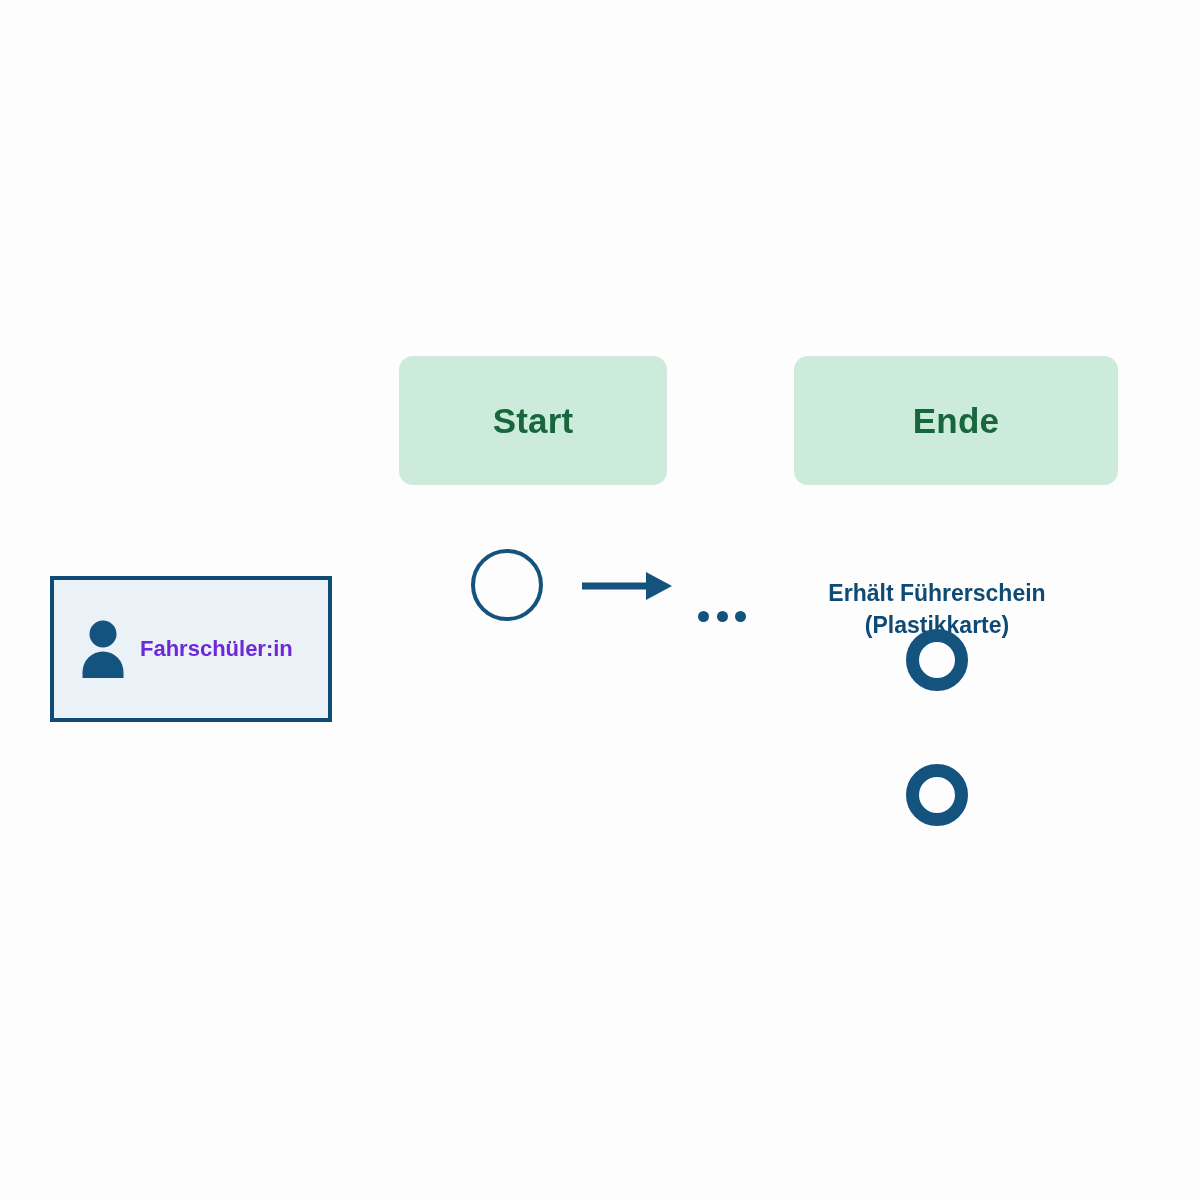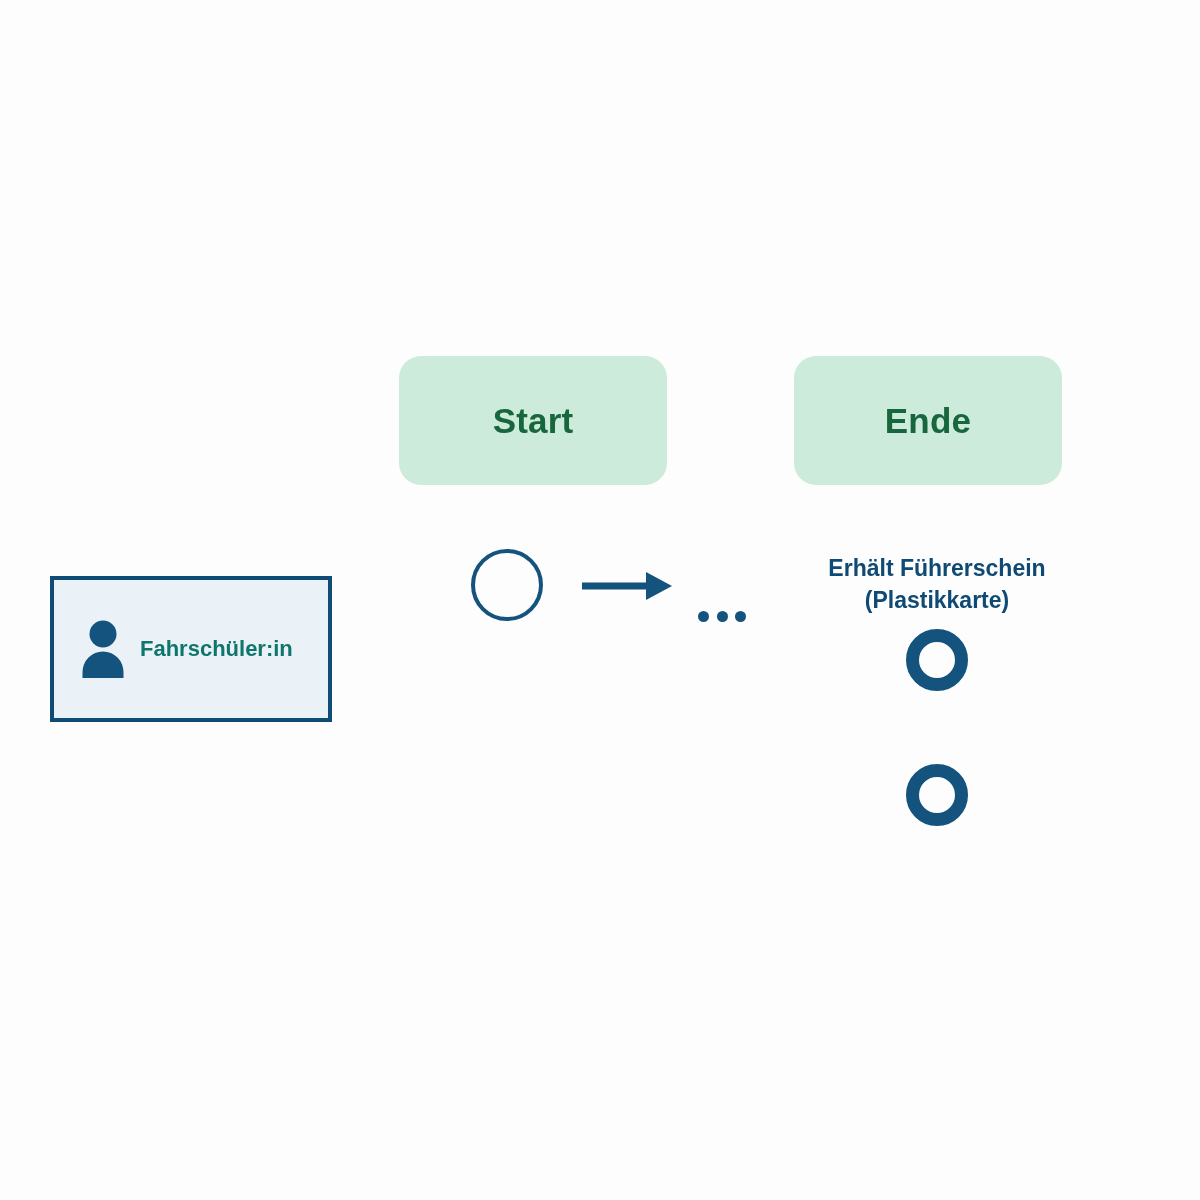--- a/index.html
+++ b/index.html
@@ -16,34 +16,34 @@
   #canvas {
     position: relative;
     width: 1200px;
     height: 1200px;
   }
 
   
   .phase-box {
     position: absolute;
     background: #cdebda;
-    border-radius: 22px;
+    border-radius: 14px;
     display: flex;
     align-items: center;
     justify-content: center;
   }
   .phase-label {
     color: #17663d;
     font-size: 35px;
     font-weight: bold;
     letter-spacing: 0.2px;
     line-height: 1;
   }
   #phase-start { left: 399px; top: 356px; width: 268px; height: 129px; }
-  #phase-end   { left: 794px; top: 356px; width: 268px; height: 129px; }
+  #phase-end   { left: 794px; top: 356px; width: 324px; height: 129px; }
 
   
   #lane-box {
     position: absolute;
     left: 50px;
     top: 576px;
     width: 282px;
     height: 146px;
     box-sizing: border-box;
     border: 4px solid #0f4c75;
@@ -52,21 +52,21 @@
     align-items: center;
     padding-left: 26px;
   }
   .person-icon {
     width: 46px;
     height: 58px;
     flex: 0 0 auto;
     display: block;
   }
   #lane-label {
-    color: #0f766e;
+    color: #6d28d9;
     font-size: 22px;
     font-weight: bold;
     margin-left: 14px;
     white-space: nowrap;
   }
 
   
   .event {
     position: absolute;
     box-sizing: border-box;
@@ -96,21 +96,21 @@
     line-height: 1.38;
     white-space: pre-line;
   }
   #label-start-event {
     left: 377px;
     top: 634px;
     width: 262px;
   }
   #label-end-success {
     left: 797px;
-    top: 553px;
+    top: 578px;
     width: 280px;
   }
   #label-end-reject {
     left: 837px;
     top: 845px;
     width: 200px;
   }
 
   
   #flow-arrow {

